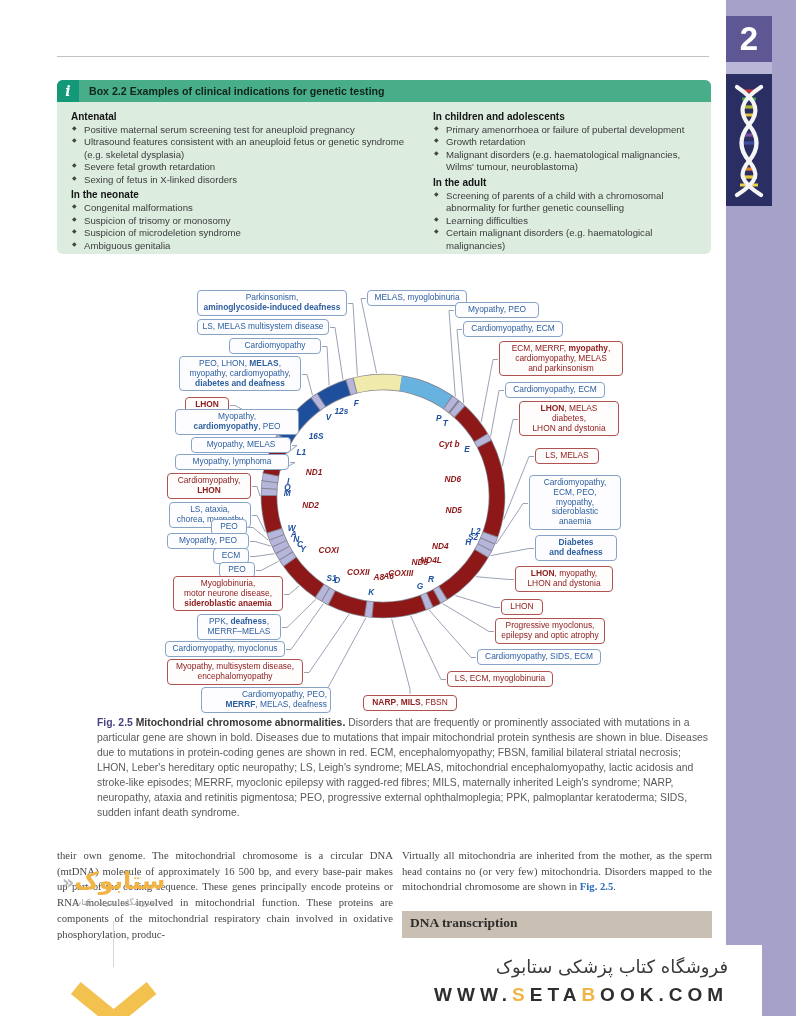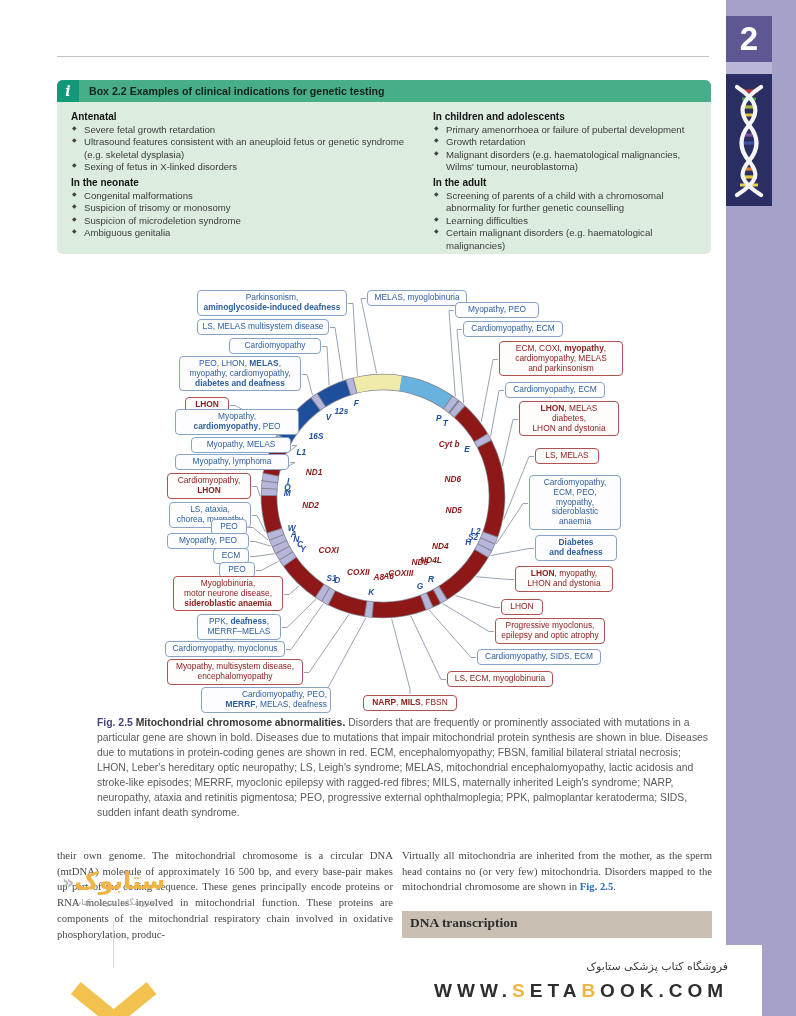--- a/index.html
+++ b/index.html
@@ -58,21 +58,21 @@
   .footer{position:absolute;left:0;top:945px;width:762px;height:71px;background:#fff;display:flex;
           align-items:center;justify-content:space-between;padding:0 34px 0 62px;box-sizing:border-box;}
   .logo{display:flex;align-items:center;gap:14px;flex-direction:column;}
   .logofa{font-family:"DejaVu Sans",sans-serif;font-size:24px;font-weight:bold;color:#f0b545;
           direction:rtl;line-height:1;}
   .guill{color:#b9b9b9;font-size:19px;font-weight:bold;}
   .logosub{font-family:"DejaVu Sans",sans-serif;font-size:8.5px;color:#a8a8a8;text-align:center;
            direction:rtl;margin-top:4px;letter-spacing:1px;}
   .logodivider{width:1px;height:46px;background:#d8d8d8;}
   .sitetext{text-align:right;}
-  .fatitle{font-family:"DejaVu Sans",sans-serif;font-size:11px;color:#3a3a3a;direction:rtl;margin-bottom:7px;}
+  .fatitle{font-family:"DejaVu Sans",sans-serif;font-size:18px;color:#3a3a3a;direction:rtl;margin-bottom:7px;}
   .url{font-size:19px;font-weight:bold;letter-spacing:5px;color:#2e2e2e;font-family:"Liberation Sans",sans-serif;}
   .url .acc{color:#f0b545;}
 </style>
 </head>
 <body>
 
 <div class="page">
 
   <div class="sidebar">
     <div class="chapnum">2</div>
@@ -97,22 +97,23 @@
   <div class="rule"></div>
 
   <div class="clinbox">
     <div class="clinhead">
       <span class="clinicon">i</span>
       <span class="clintitle">Box 2.2 Examples of clinical indications for genetic testing</span>
     </div>
     <div class="clinbody" id="box-cols">
         <div class="bcol c0">
           <div class="bhead">Antenatal</div>
+          <div class="bitem">Positive maternal serum screening test for aneuploid pregnancy</div>
+          <div class="bitem">Ultrasound features consistent with an aneuploid fetus or genetic syndrome (e.g. skeletal dysplasia)</div>
           <div class="bitem">Severe fetal growth retardation</div>
-          <div class="bitem">Ultrasound features consistent with an aneuploid fetus or genetic syndrome (e.g. skeletal dysplasia)</div>
           <div class="bitem">Sexing of fetus in X-linked disorders</div>
           <div class="bhead">In the neonate</div>
           <div class="bitem">Congenital malformations</div>
           <div class="bitem">Suspicion of trisomy or monosomy</div>
           <div class="bitem">Suspicion of microdeletion syndrome</div>
           <div class="bitem">Ambiguous genitalia</div>
         </div>
         <div class="bcol c1">
           <div class="bhead">In children and adolescents</div>
           <div class="bitem">Primary amenorrhoea or failure of pubertal development</div>
@@ -344,21 +345,21 @@
         </div>
         <div class="fbox red" style="left: 462px; top: 116px; width: 100px;">
           <div class="fl"><b>LHON</b><span>, MELAS</span></div>
           <div class="fl"><span>diabetes,</span></div>
           <div class="fl"><span>LHON and dystonia</span></div>
         </div>
         <div class="fbox blue" style="left: 448px; top: 97px; width: 100px;">
           <div class="fl"><span>Cardiomyopathy, ECM</span></div>
         </div>
         <div class="fbox red" style="left: 442px; top: 56px; width: 124px;">
-          <div class="fl"><span>ECM, COXI, </span><b>myopathy</b><span>,</span></div>
+          <div class="fl"><span>ECM, MERRF, </span><b>myopathy</b><span>,</span></div>
           <div class="fl"><span>cardiomyopathy, MELAS</span></div>
           <div class="fl"><span>and parkinsonism</span></div>
         </div>
         <div class="fbox blue" style="left: 406px; top: 36px; width: 100px;">
           <div class="fl"><span>Cardiomyopathy, ECM</span></div>
         </div>
         <div class="fbox blue" style="left: 398px; top: 17px; width: 84px;">
           <div class="fl"><span>Myopathy, PEO</span></div>
         </div>
       </div>

